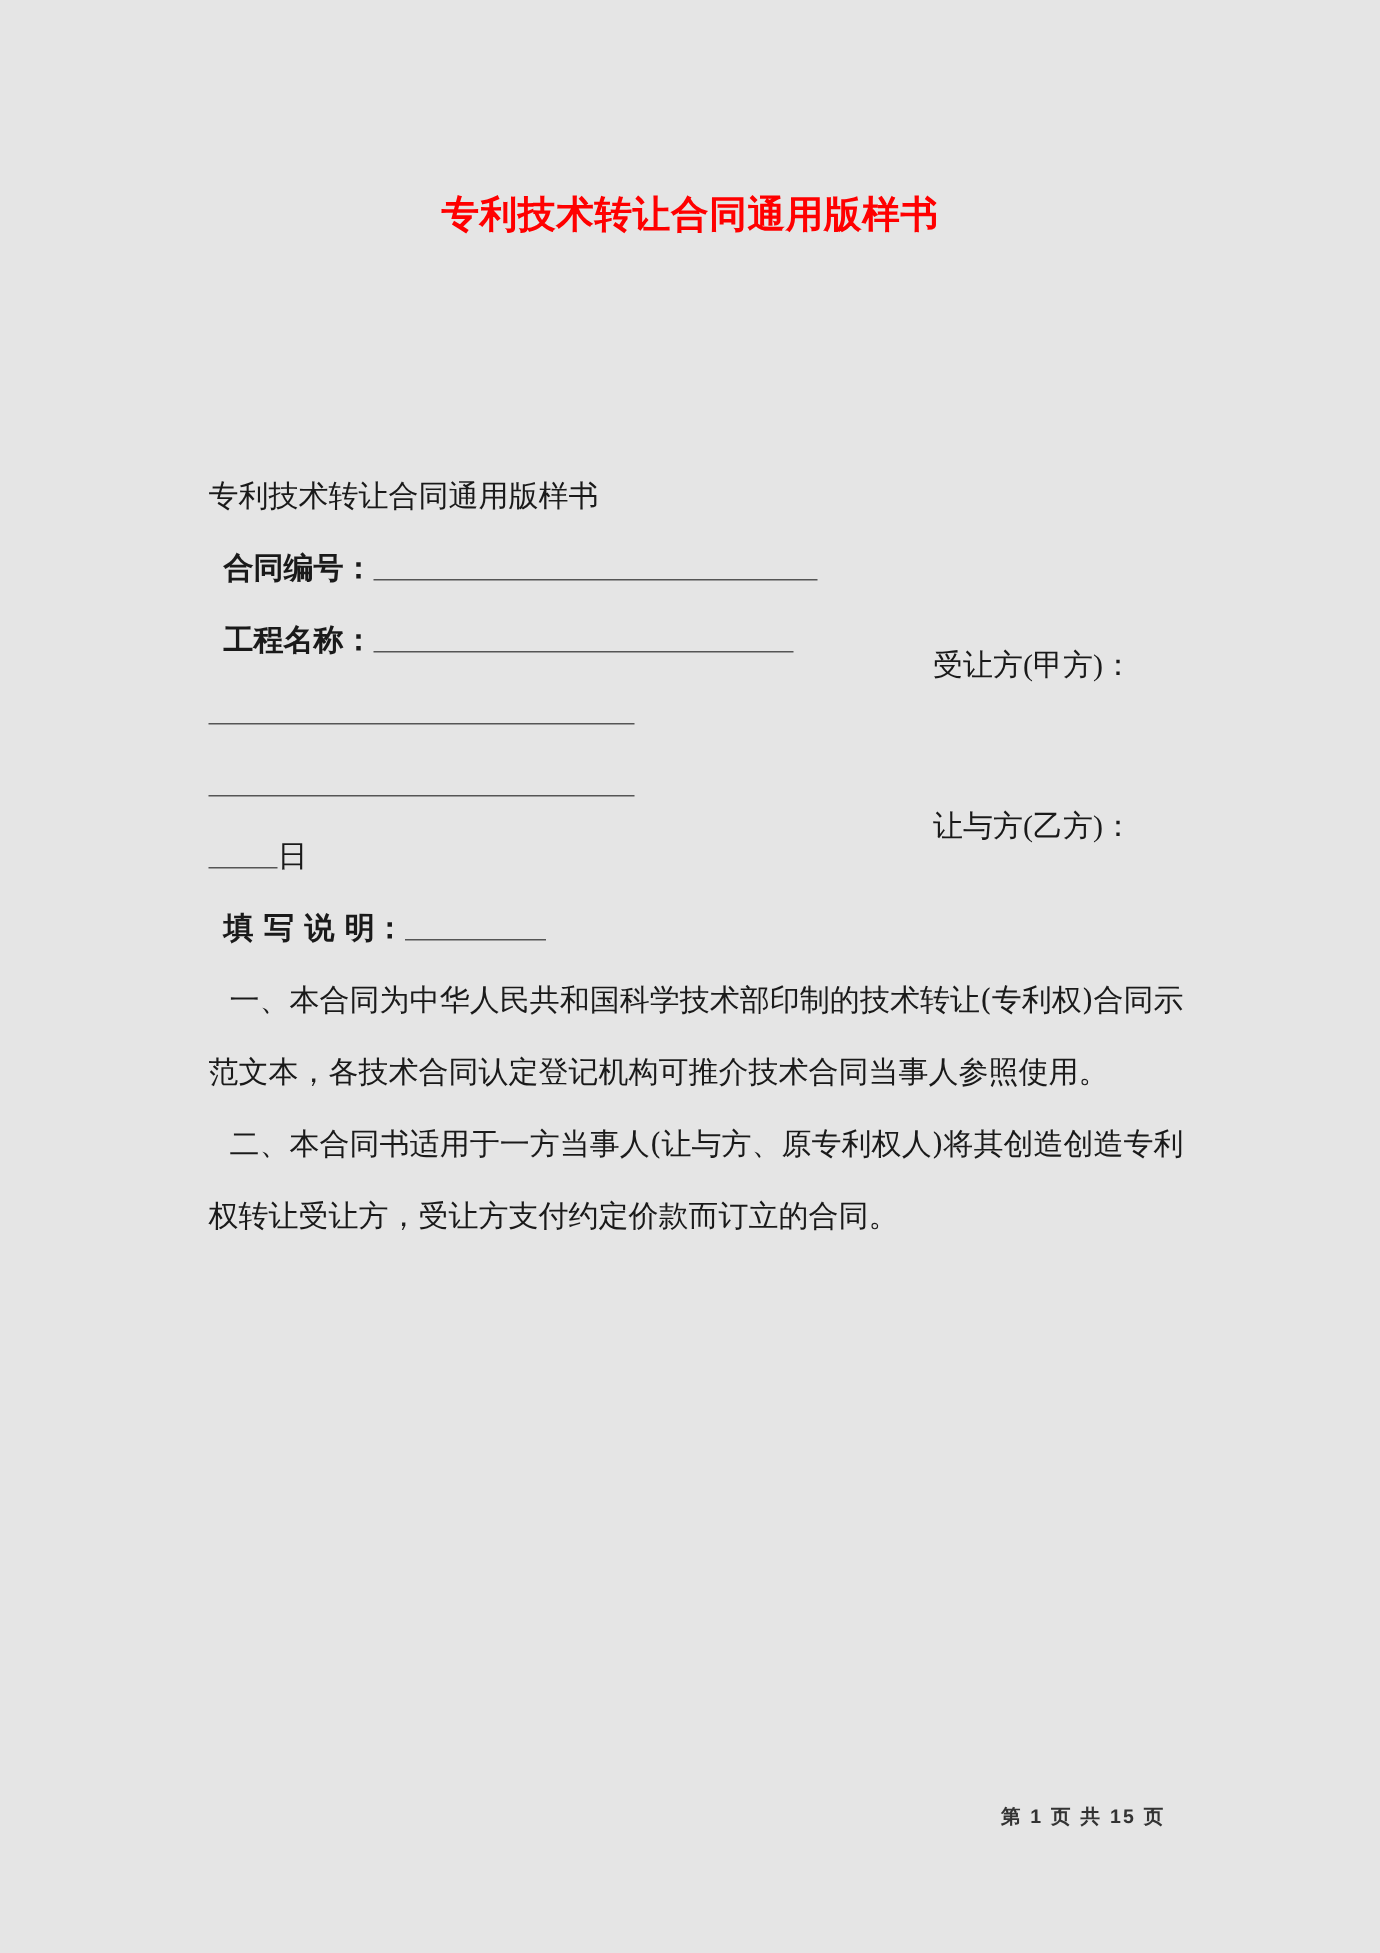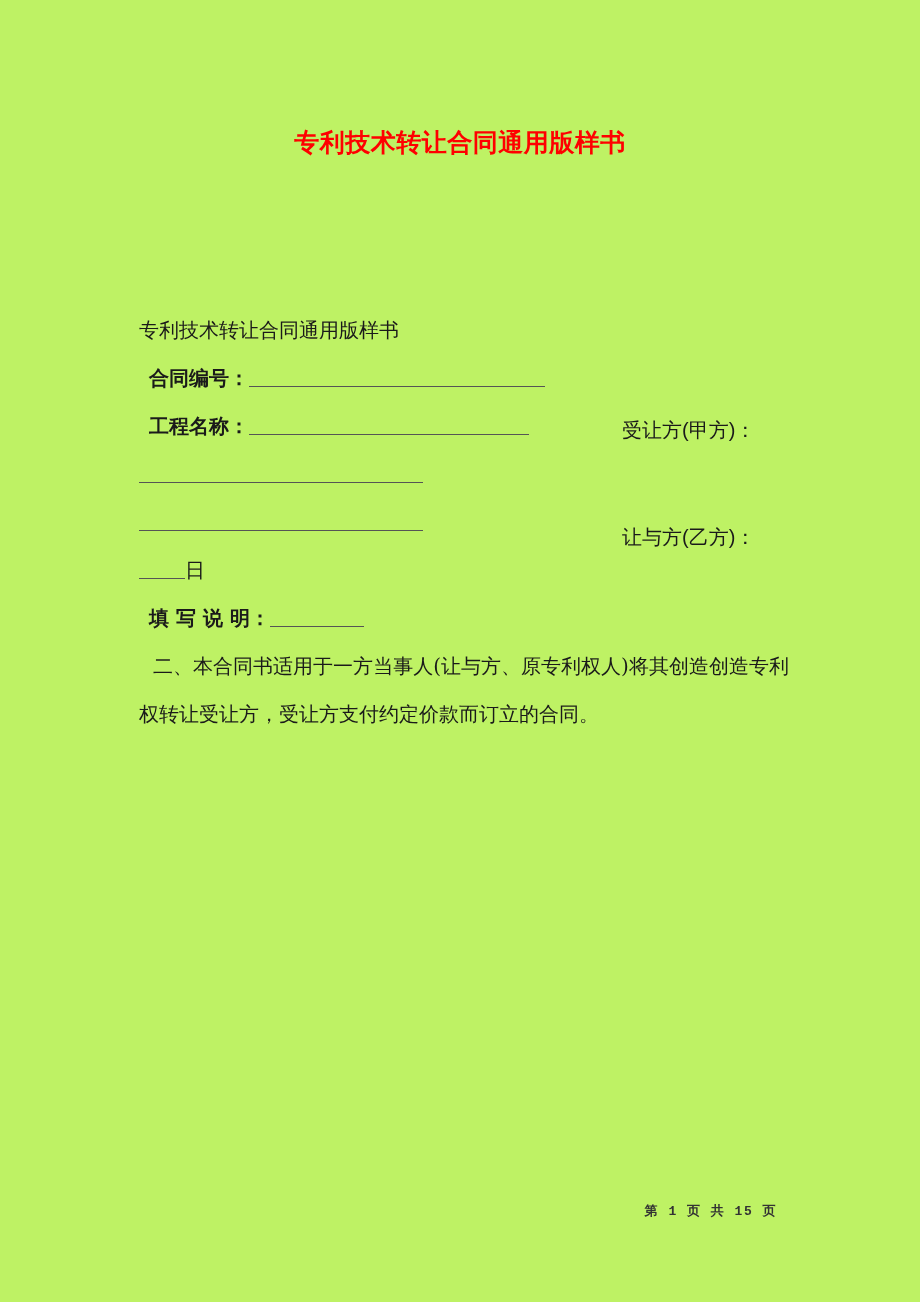--- a/index.html
+++ b/index.html
@@ -14,21 +14,21 @@
     font-family: "DejaVu Serif", "Liberation Serif", serif;
     color: #000000;
     overflow: hidden;
   }
 
   .page {
     position: absolute;
     left: 0; top: 0;
     width: 920px;
     height: 1302px;
-    background: #bef264;
+    background: #e5e5e5;
   }
 
   
   .doc-title {
     position: absolute;
     left: 0;
     top: 126px;
     width: 920px;
     text-align: center;
     color: #FF0000;
@@ -81,34 +81,35 @@
   .ul-m   { width: 70px; }
   .ul-l   { width: 130px; }
   .ul-xl  { width: 296px; }
   .ul-xxl { width: 280px; }
 
   .right-col {
     position: absolute;
     font-size: 20px;
     white-space: nowrap;
     color: #1a1a1a;
-    font-family: Liberation Sans, sans-serif;
+    font-family: Liberation Serif, serif;
+    margin-top: 13px;
   }
 
   
   .footer {
     position: absolute;
     right: 143px;
     top: 1202px;
     font-size: 13px;
     font-weight: bold;
     letter-spacing: 1.5px;
     color: #333;
     white-space: nowrap;
-    font-family: Liberation Mono, monospace;
+    font-family: Liberation Sans, sans-serif;
   }
 </style>
 </head>
 <body>
 
 <div class="page">
 
   <div class="doc-title">专利技术转让合同通用版样书</div>
 
   <div class="body-block">
@@ -135,20 +136,21 @@
 
 
     <div class="line">
       <span class="ul ul-s"></span><span>日</span>
     </div>
 
     <div class="line indent-sm">
       <span>填 写 说 明：</span><span class="ul" style="width:94px"></span>
     </div>
 
+    <div class="para indent1">一、本合同为中华人民共和国科学技术部印制的技术转让(专利权)合同示范文本，各技术合同认定登记机构可推介技术合同当事人参照使用。</div>
 
     <div class="para indent1">二、本合同书适用于一方当事人(让与方、原专利权人)将其创造创造专利权转让受让方，受让方支付约定价款而订立的合同。</div>
 
 
   </div>
 
   <div class="right-col" style="left:622px; top:417px;">受让方(甲方)：</div>
 
   <div class="right-col" style="left:622px; top:524px;">让与方(乙方)：</div>
 

